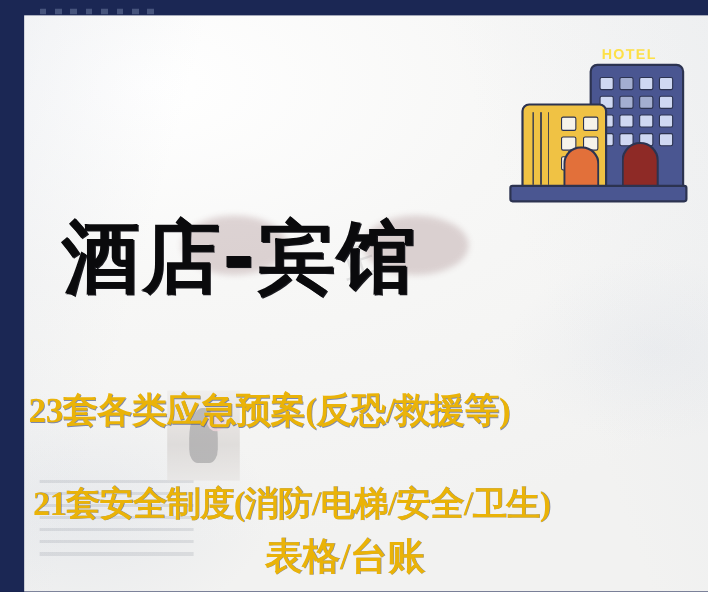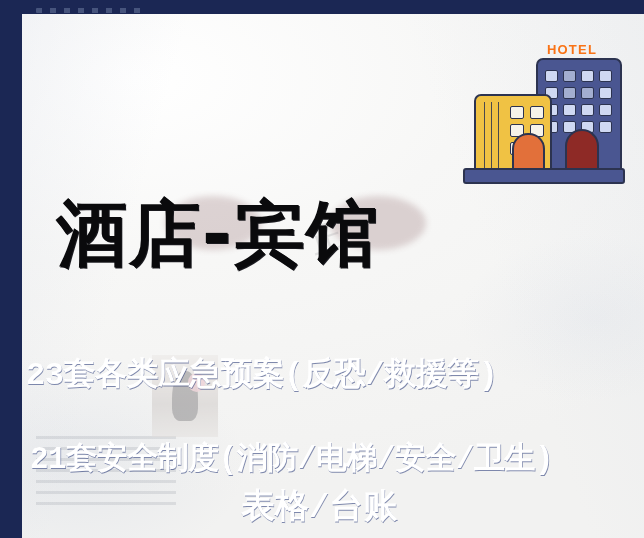--- a/index.html
+++ b/index.html
@@ -131,21 +131,21 @@
   }
   .hotel .hotel-word {
     position: absolute;
     left: 79px;
     top: 6px;
     width: 70px;
     text-align: center;
     font-size: 13px;
     font-weight: bold;
     letter-spacing: 1.2px;
-    color: #f97316;
+    color: #fde047;
     font-family: "Liberation Sans", sans-serif;
   }
   
   .tower {
     position: absolute;
     left: 78px;
     top: 22px;
     width: 86px;
     height: 113px;
     background: #4a5691;
@@ -275,22 +275,22 @@
     color: #0a0a0c;
     font-family: "DejaVu Sans", "Liberation Sans", sans-serif;
     white-space: nowrap;
     text-shadow: 1px 1px 0 #1a1a1f;
   }
 
   
   .sub {
     position: absolute;
     font-weight: bold;
-    color: #ffffff;
-    font-family: Liberation Mono, monospace;
+    color: #eab308;
+    font-family: Liberation Serif, serif;
     white-space: nowrap;
     text-shadow: .6px .6px 0 rgba(31,50,114,.55);
   }
   .sub1 {
     left: 26px;
     top: 352px;
     font-size: 32px;
     letter-spacing: -.5px;
   }
   .sub2 {

